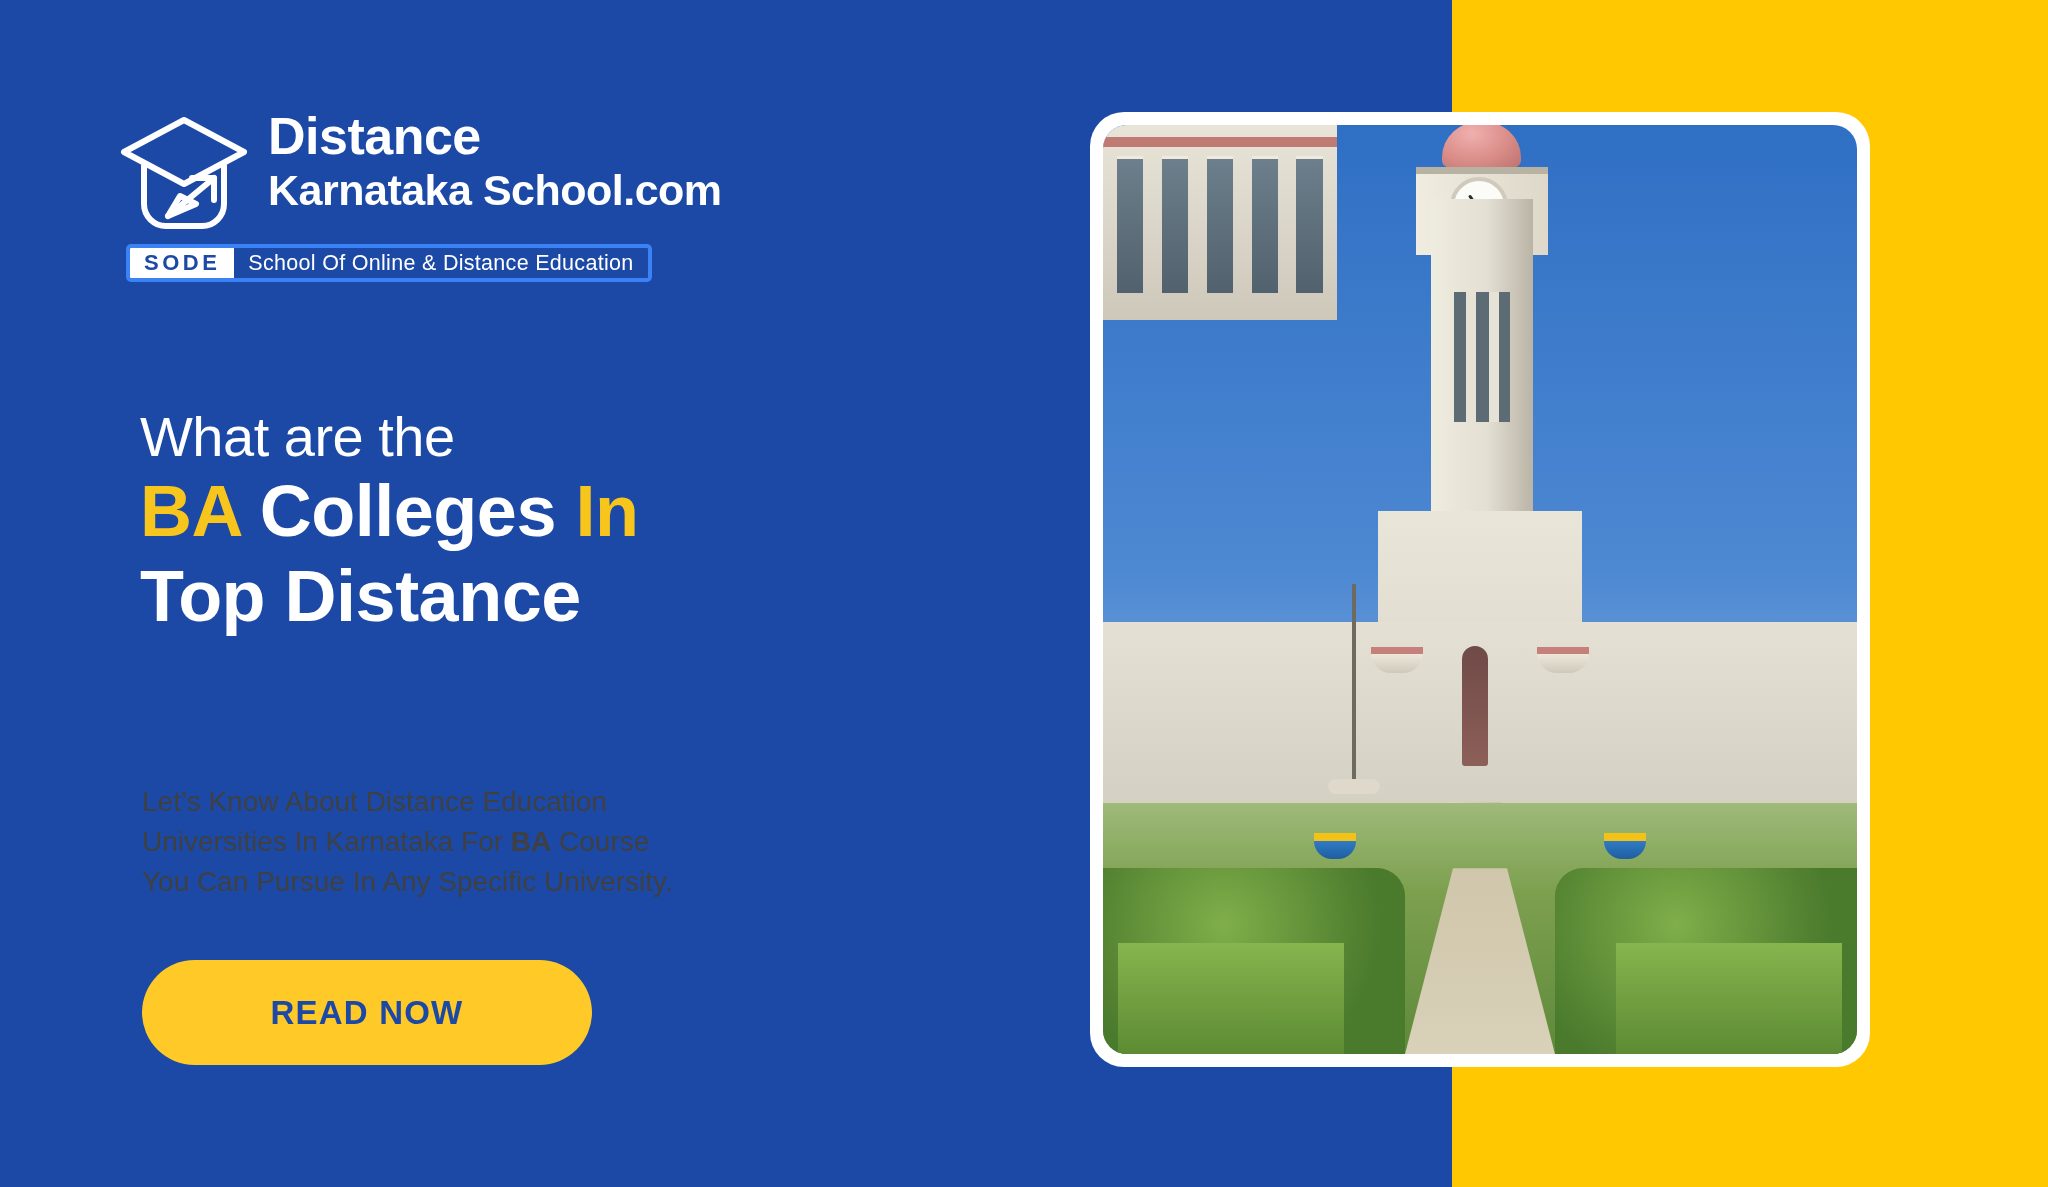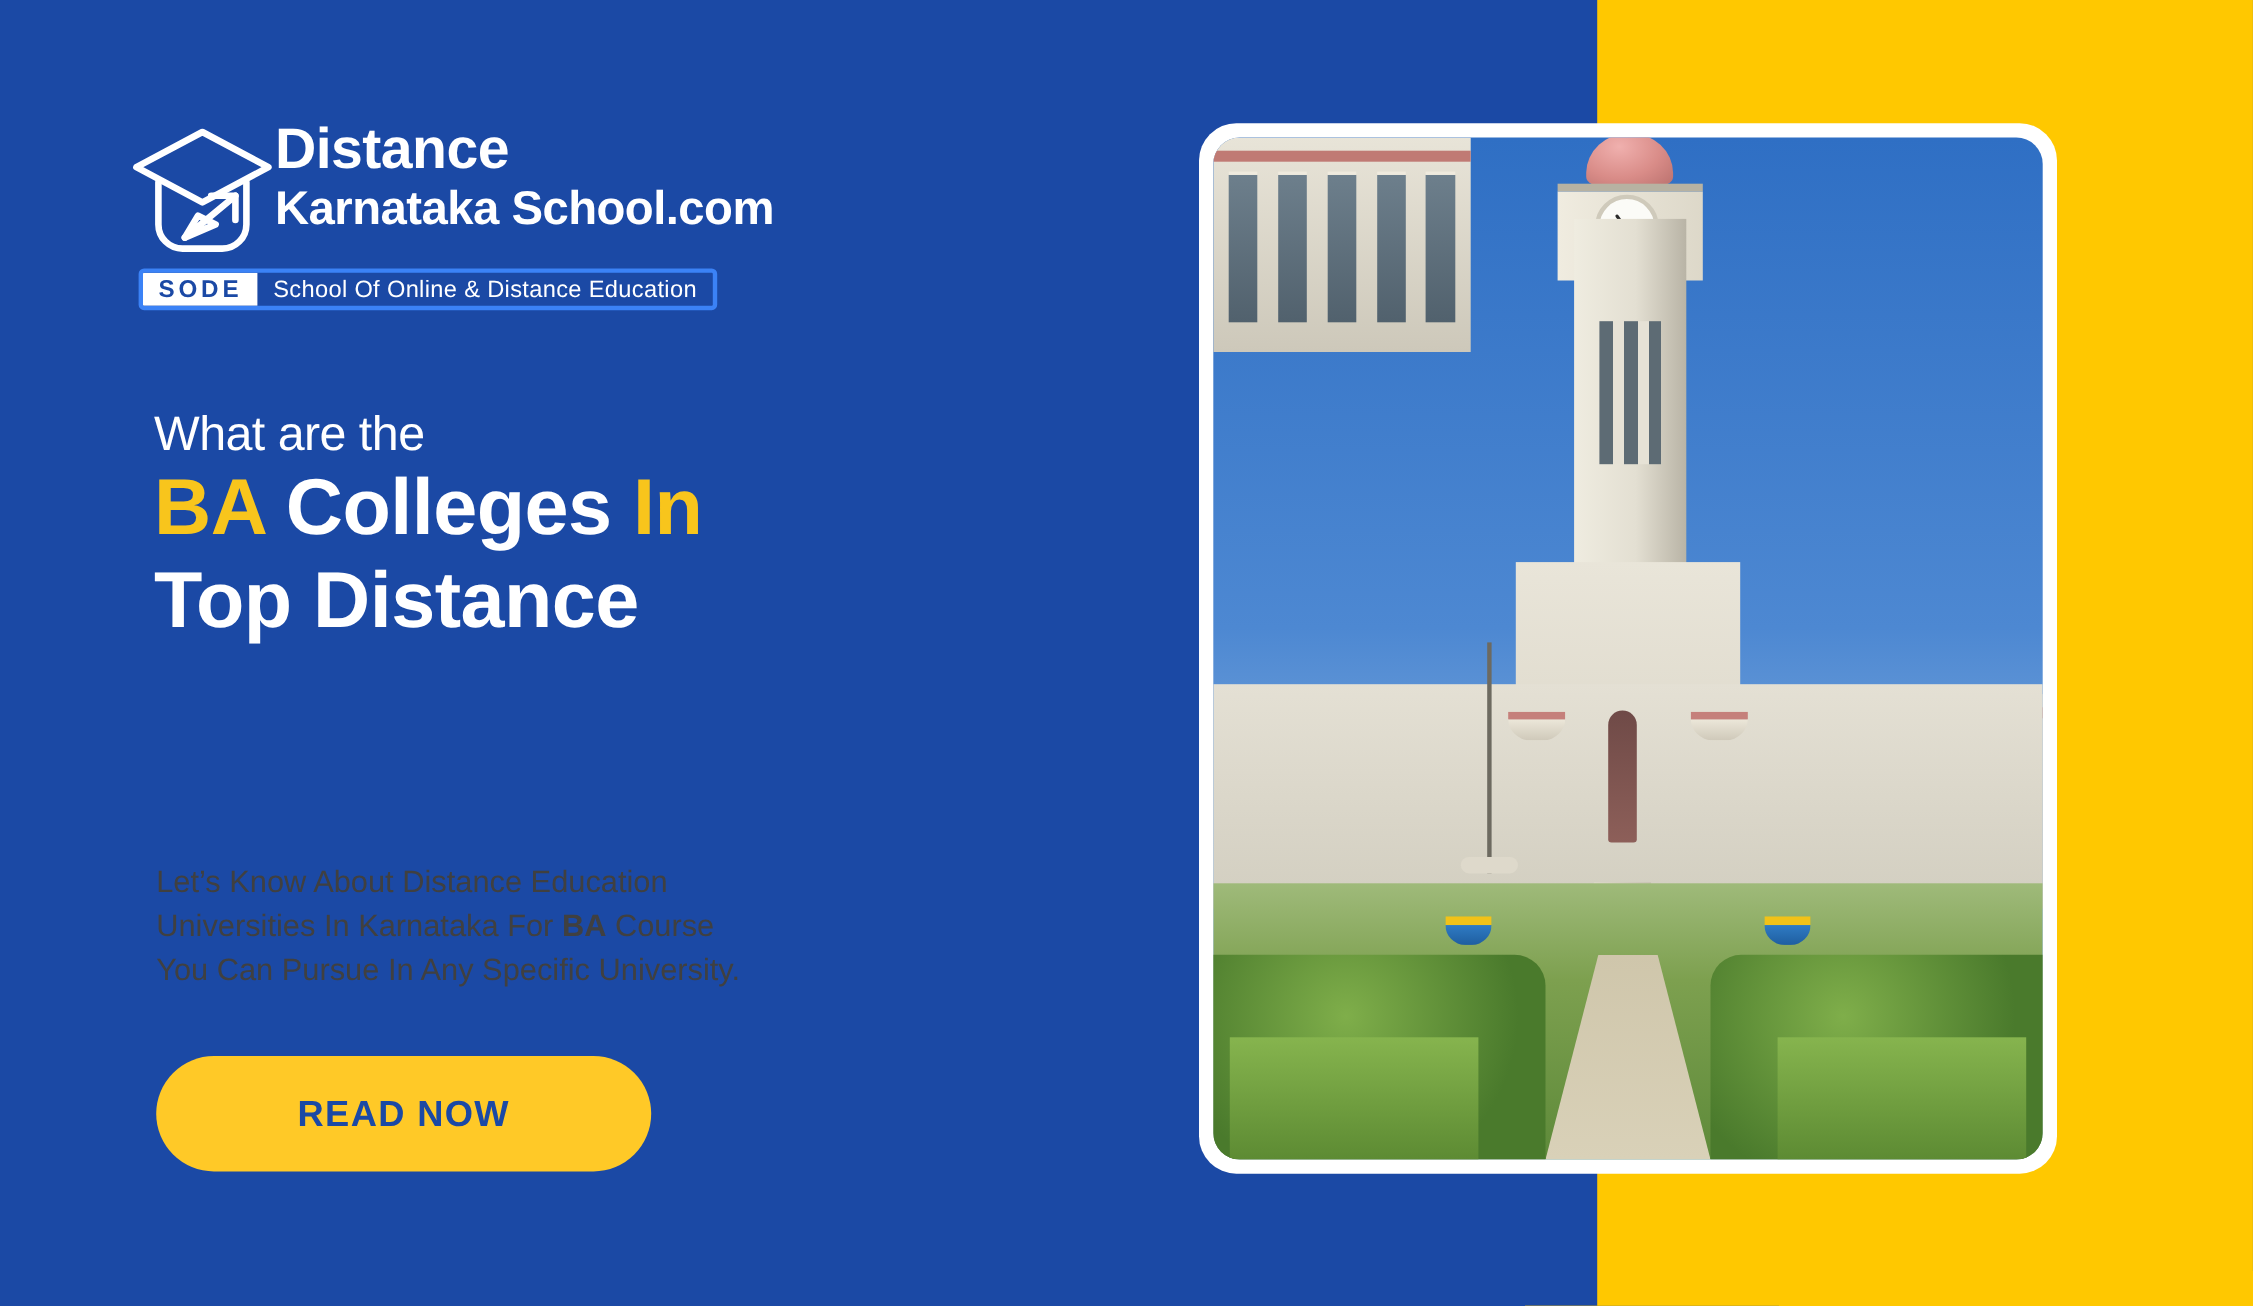--- a/index.html
+++ b/index.html
@@ -17,21 +17,21 @@
   }
   .panel-blue {
     position:absolute; top:0; left:0; width:1452px; height:1187px;
     background:#1B49A5;
   }
 
   
   .left { position:absolute; left:0; top:0; width:1060px; height:1187px; }
 
   .logo-block { position:absolute; left:118px; top:108px; width:660px; }
-  .logo-row { display:flex; align-items:flex-start; }
+  .logo-row { display:flex; align-items:flex-start; gap:18px; }
   .cap-icon { width:132px; height:118px; flex:0 0 132px; margin-top:4px; }
   .wordmark { padding-top:2px; }
   .wm-line1 {
     font-size:52px; font-weight:bold; color:#ffffff; line-height:1.0;
     letter-spacing:-0.5px;
   }
   .wm-line2 {
     font-size:43px; font-weight:bold; color:#ffffff; line-height:1.15;
     letter-spacing:-0.5px; margin-top:4px;
   }
@@ -46,22 +46,22 @@
     font-size:22px; letter-spacing:3.5px;
     display:flex; align-items:center; padding:0 14px;
   }
   .tag-text {
     color:#ffffff; font-size:21.5px; letter-spacing:0.3px;
     display:flex; align-items:center; padding:0 14px;
   }
 
   .headline { position:absolute; left:140px; top:370px; width:800px; }
   .hl-small {
-    font-size:44px; font-weight:normal; color:#ffffff;
-    line-height:1.12; letter-spacing:-0.5px;
+    font-size:56px; font-weight:normal; color:#ffffff;
+    line-height:1.12; letter-spacing:-0.5px;margin-top:36px;
   }
   .hl-big {
     font-size:72px; font-weight:bold; color:#ffffff;
     line-height:1.18; letter-spacing:-0.5px; white-space:nowrap;
   }
   .accent { color:#F8C51C; }
 
   .subtitle {
     position:absolute; left:142px; top:782px; width:760px;
     font-size:28px; color:#404040; line-height:1.42;

